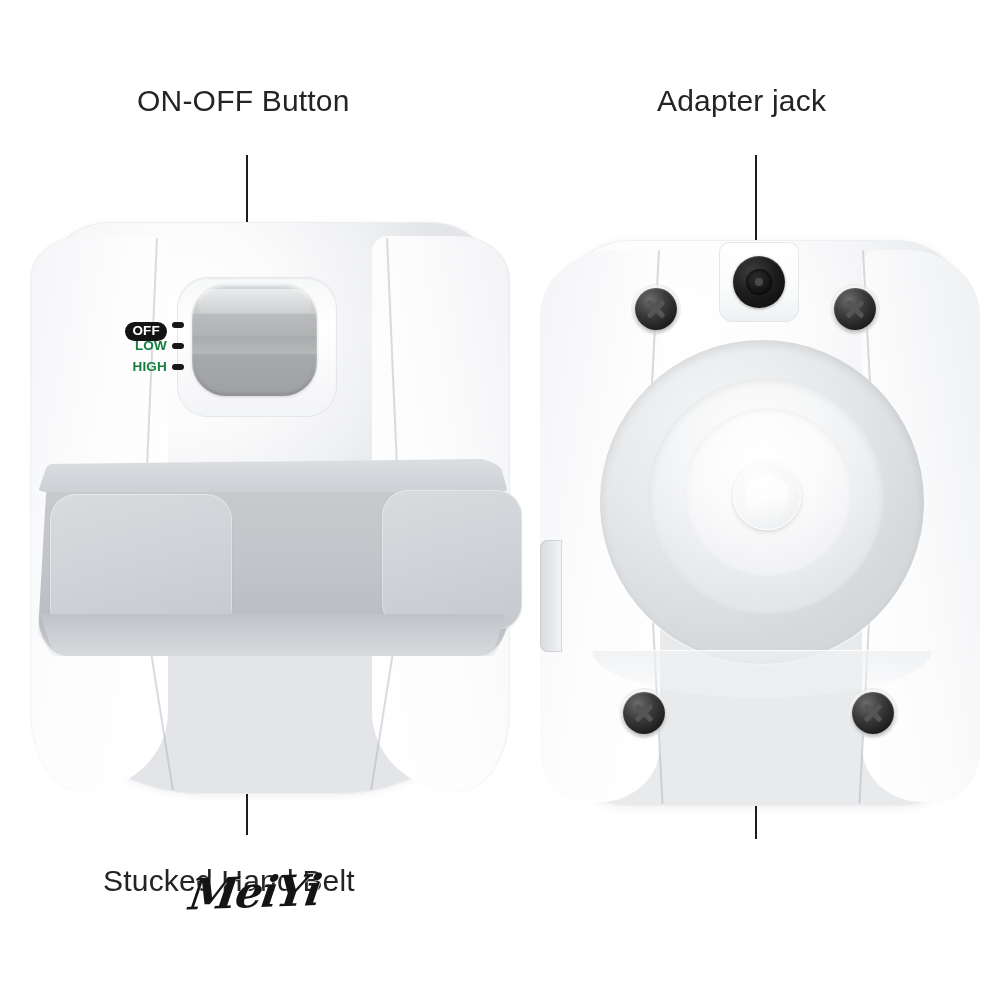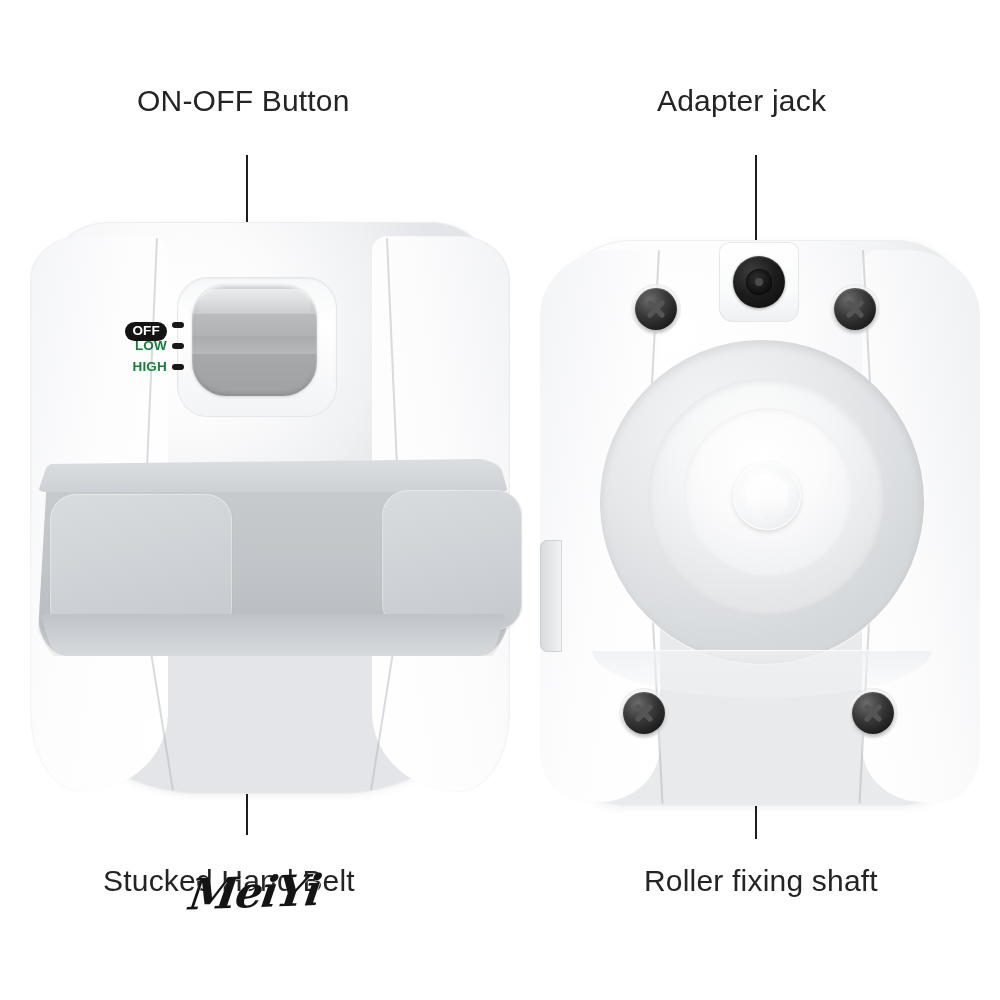--- a/index.html
+++ b/index.html
@@ -383,21 +383,20 @@
   }
 </style>
 </head>
 <body>
 
 <div id="stage">
 
   <div class="callout-label" id="label-on-off">ON-OFF Button</div>
   <div class="callout-label" id="label-adapter">Adapter jack</div>
   <div class="callout-label" id="label-belt">Stucked Hand Belt</div>
-  <div class="callout-label" id="label-roller">Roller fixing shaft</div>
 
   <div class="leader" id="leader-on-off"></div>
   <div class="leader" id="leader-adapter"></div>
   <div class="leader" id="leader-belt"></div>
   <div class="leader" id="leader-roller"></div>
 
   <div class="device" id="device-front">
 
     <div class="front-body"></div>
     <div class="front-flank-l"></div>

